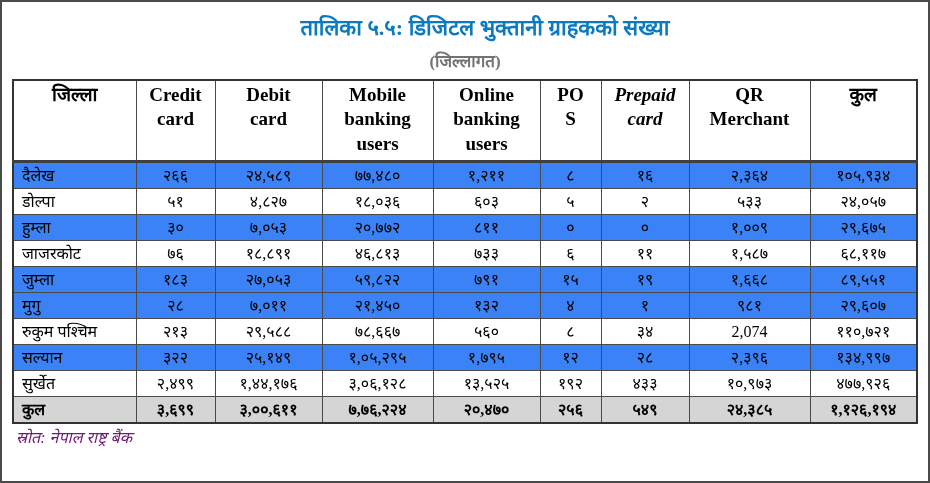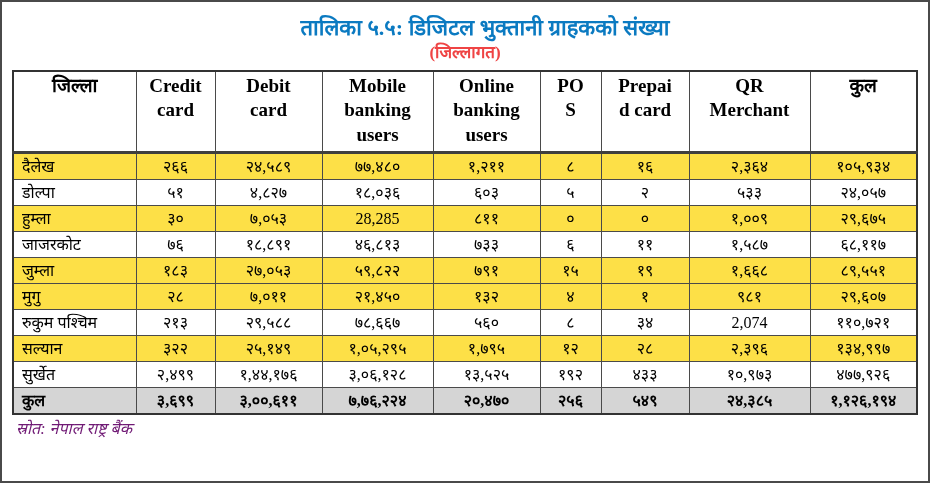--- a/index.html
+++ b/index.html
@@ -9,22 +9,22 @@
     font-family:"Liberation Serif", serif;
     overflow:hidden; position:relative;
   }
   .title {
     margin-top:13px; text-align:center;
     font-size:22px; font-weight:bold; color:#0b7ac1;
     line-height:1.2;
     padding-left:40px;
   }
   .subtitle {
-    text-align:center; font-size:17px; font-weight:bold; color:#ef4444;
-    margin-top:2px; line-height:1.2;
+    text-align:center; font-size:17px; font-weight:bold; color:#737373;
+    margin-top:11px; line-height:1.2;
   }
   table.data {
     border-collapse:collapse; table-layout:fixed;
     width:904px; margin:6px auto 0 auto;
   }
   table.data th, table.data td {
     border:1px solid #4a4a4a;
     overflow:hidden;
   }
   table.data { border:2px solid #333; }
@@ -34,28 +34,28 @@
     padding:2px 3px 3px 3px; line-height:1.3;
     background:#ffffff;
   }
   thead tr { border-bottom:3px solid #3f3f3f; }
   .hdr-span { display:inline-block; }
   .w60  { max-width:60px; }
   .w80  { max-width:82px; }
   .w95  { max-width:96px; }
   .brk  { word-break:break-all; }
   .wpos { max-width:32px; }
-  .wpre { max-width:63px; }
+  .wpre { max-width:63px;font-style:italic; }
   tbody td {
     font-size:16px; color:#000; text-align:center;
     height:25px; padding:0 4px; line-height:1.1;
     vertical-align:middle; background:#ffffff;
   }
   tbody td.district { text-align:left; padding-left:8px; }
-  tbody tr.gray td { background:#fde047;margin-top:48px; }
+  tbody tr.gray td { background:#3b82f6;margin-top:48px; }
   tbody tr.total td { background:#d5d5d5; font-weight:bold; }
   .source {
     font-style:italic; font-size:16px; color:#701a75;
     margin:4px 0 0 14px; line-height:1.2;
   }
 </style>
 </head>
 <body>
 
 <div class="page">
@@ -108,21 +108,21 @@
         <td>६०३</td>
         <td>५</td>
         <td>२</td>
         <td>५३३</td>
         <td>२४,०५७</td>
       </tr>
       <tr class="gray">
         <td class="district">हुम्ला</td>
         <td>३०</td>
         <td>७,०५३</td>
-        <td>28,285</td>
+        <td>२०,७७२</td>
         <td>८११</td>
         <td>०</td>
         <td>०</td>
         <td>१,००९</td>
         <td>२९,६७५</td>
       </tr>
       <tr>
         <td class="district">जाजरकोट</td>
         <td>७६</td>
         <td>१८,८९१</td>

